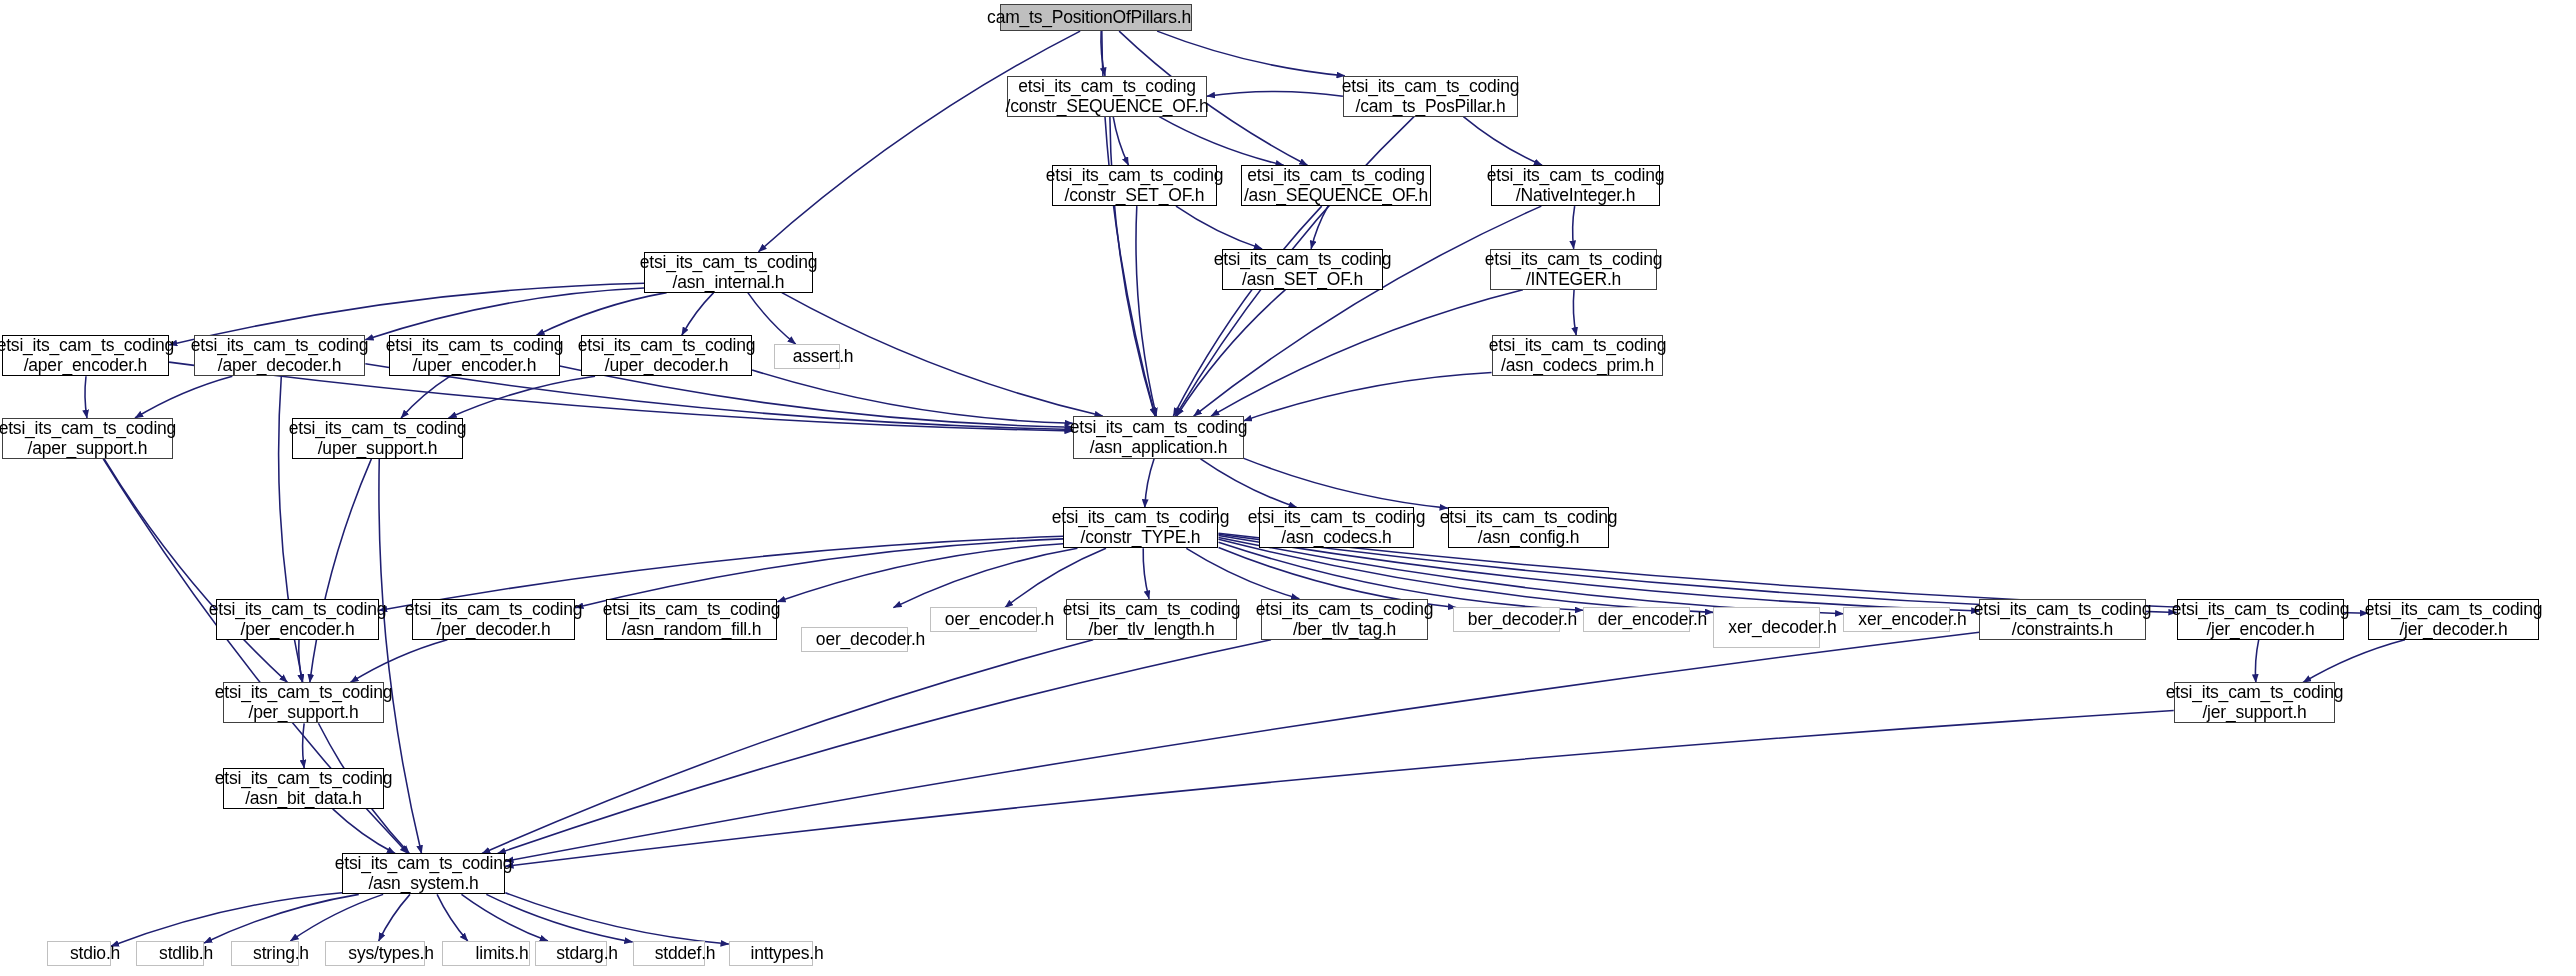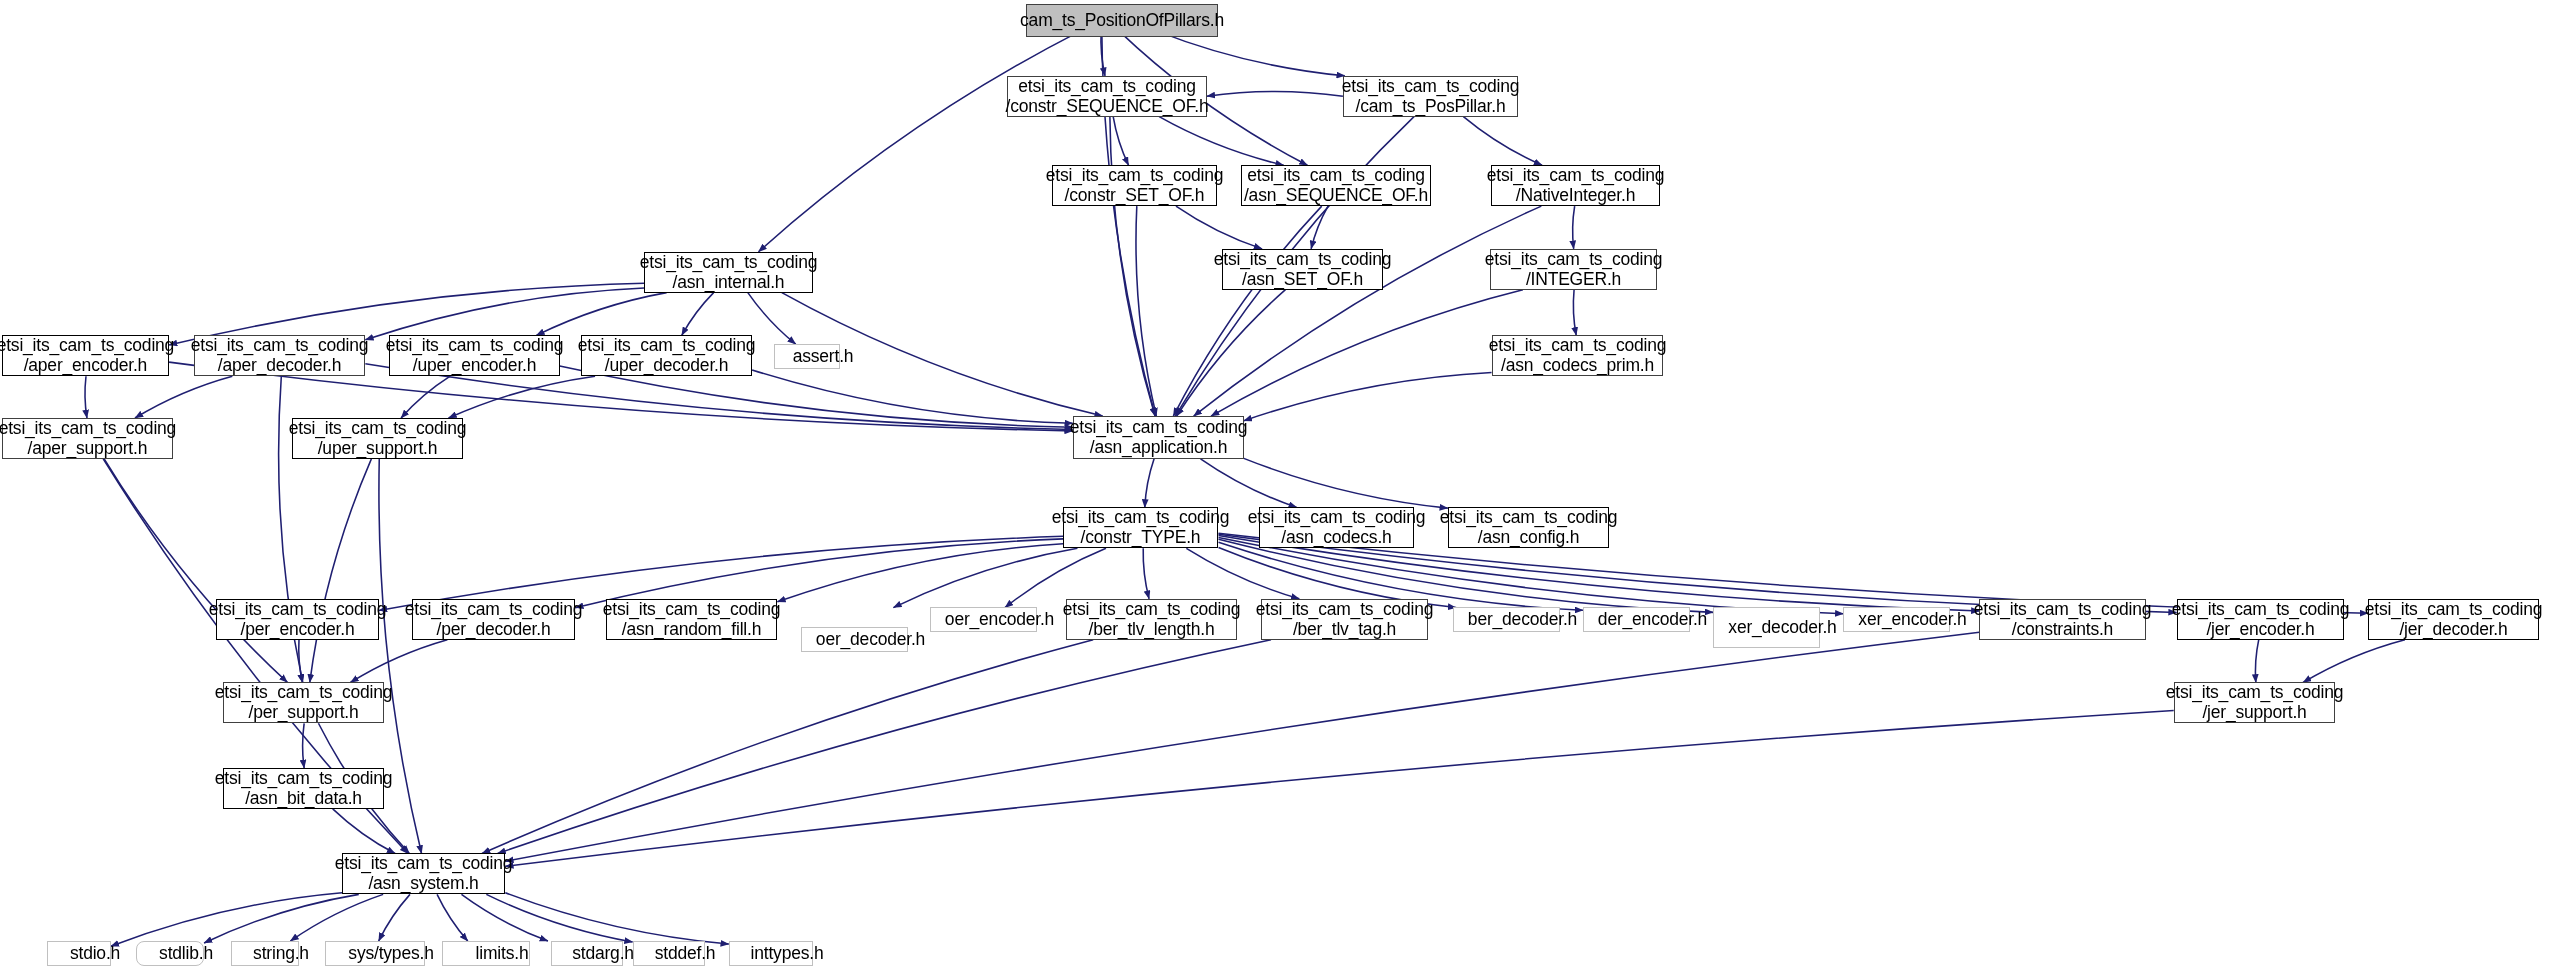--- a/index.html
+++ b/index.html
@@ -96,21 +96,21 @@
       <path d="M352.0,918.4 Q229.2,929.2 114.0,973.4" fill="none" stroke="#1f1f71" stroke-width="1.6" marker-end="url(#ah)"></path>
       <path d="M369.2,920.0 Q286.1,933.9 210.0,970.0" fill="none" stroke="#1f1f71" stroke-width="1.6" marker-end="url(#ah)"></path>
       <path d="M394.3,920.0 Q343.2,937.3 298.8,968.0" fill="none" stroke="#1f1f71" stroke-width="1.6" marker-end="url(#ah)"></path>
       <path d="M421.9,920.0 Q402.5,941.7 389.7,968.0" fill="none" stroke="#1f1f71" stroke-width="1.6" marker-end="url(#ah)"></path>
       <path d="M449.8,920.0 Q462.3,946.2 481.4,968.0" fill="none" stroke="#1f1f71" stroke-width="1.6" marker-end="url(#ah)"></path>
       <path d="M474.9,920.0 Q516.1,950.2 563.9,968.0" fill="none" stroke="#1f1f71" stroke-width="1.6" marker-end="url(#ah)"></path>
       <path d="M500.5,920.0 Q572.3,955.0 651.0,969.0" fill="none" stroke="#1f1f71" stroke-width="1.6" marker-end="url(#ah)"></path>
       <path d="M520.0,918.3 Q631.3,960.8 750.0,971.1" fill="none" stroke="#1f1f71" stroke-width="1.6" marker-end="url(#ah)"></path>
     </svg>
   <div id="node-layer">
-      <div class="node root" style="left: 1026px; top: 3.9px; width: 192px; height: 33px;">
+      <div class="node root" style="left: 1000px; top: 3.9px; width: 192px; height: 27px; align-items: flex-end;">
         <span>cam_ts_PositionOfPillars.h</span>
       </div>
       <div class="node thick" style="left: 1007px; top: 76px; width: 200px; height: 41px;">
         <span>etsi_its_cam_ts_coding</span>
         <span>/constr_SEQUENCE_OF.h</span>
       </div>
       <div class="node thick" style="left: 1343px; top: 76px; width: 175px; height: 41px;">
         <span>etsi_its_cam_ts_coding</span>
         <span>/cam_ts_PosPillar.h</span>
       </div>
@@ -247,33 +247,33 @@
         <span>etsi_its_cam_ts_coding</span>
         <span>/asn_bit_data.h</span>
       </div>
       <div class="node " style="left: 342px; top: 853px; width: 163px; height: 41px;">
         <span>etsi_its_cam_ts_coding</span>
         <span>/asn_system.h</span>
       </div>
       <div class="node ext" style="left: 47px; top: 941px; width: 64px; height: 25px;">
         <span>stdio.h</span>
       </div>
-      <div class="node ext" style="left: 136px; top: 941px; width: 68px; height: 25px; border-radius: 8px;">
+      <div class="node ext" style="left: 136px; top: 941px; width: 68px; height: 25px;">
         <span>stdlib.h</span>
       </div>
       <div class="node ext" style="left: 231px; top: 941px; width: 68px; height: 25px;">
         <span>string.h</span>
       </div>
       <div class="node ext" style="left: 325px; top: 941px; width: 100px; height: 25px;">
         <span>sys/types.h</span>
       </div>
       <div class="node ext" style="left: 442px; top: 941px; width: 88px; height: 25px;">
         <span>limits.h</span>
       </div>
-      <div class="node ext" style="left: 535px; top: 941px; width: 72px; height: 25px; margin-left: 16px;">
+      <div class="node ext" style="left: 535px; top: 941px; width: 72px; height: 25px;">
         <span>stdarg.h</span>
       </div>
       <div class="node ext" style="left: 633px; top: 941px; width: 72px; height: 25px;">
         <span>stddef.h</span>
       </div>
       <div class="node ext" style="left: 729px; top: 941px; width: 84px; height: 25px;">
         <span>inttypes.h</span>
       </div>
     </div>
 </div>

